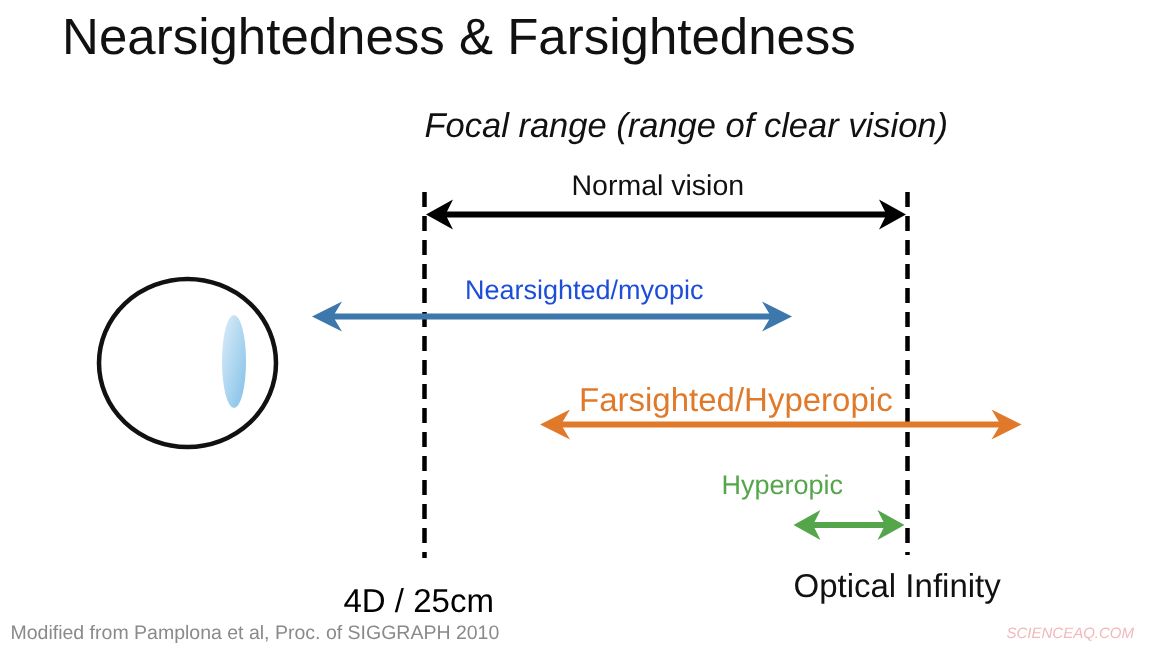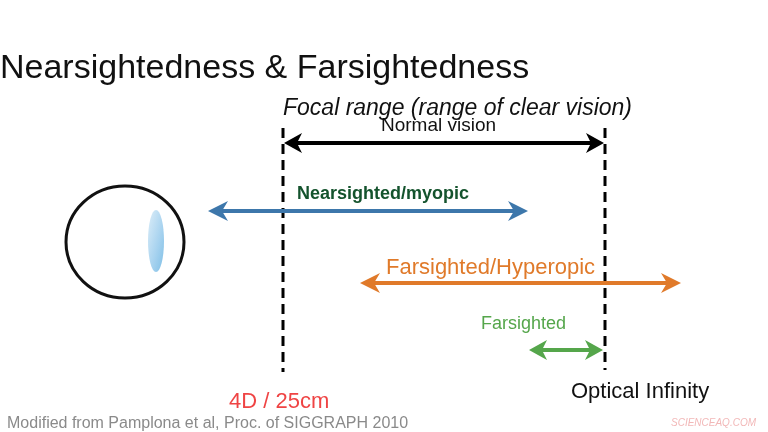--- a/index.html
+++ b/index.html
@@ -1,26 +1,26 @@
 <!DOCTYPE html>
 <html><head>
   <meta charset="utf-8">
   <style>
     html, body { margin: 0; padding: 0; background: #ffffff; }
     body { width: 768px; height: 432px; position: relative; overflow: hidden; font-family: "Liberation Sans", sans-serif; }
     .abs { position: absolute; white-space: nowrap; }
-    #title { left: 0; width: 612px; top: 6px; text-align: left; font-size: 34px; color: #111111; margin-top: 41px; }
-    #subtitle { left: 283px; top: 70px; font-size: 23px; font-style: italic; color: #111111; margin-top: 24px; }
+    #title { left: 0; width: 612px; top: 6px; text-align: center; font-size: 34px; color: #111111; }
+    #subtitle { left: 283px; top: 70px; font-size: 23px; font-style: italic; color: #111111; }
     #normal-label { left: 381px; top: 114px; font-size: 19px; color: #111111; text-align: right; }
-    #myopic-label { left: 297px; top: 183px; font-size: 18px; color: #14532d; font-weight: bold; }
+    #myopic-label { left: 310px; top: 183px; font-size: 18px; color: #1d4ed8; }
     #hyperopic-label { left: 386px; top: 254px; font-size: 22px; color: #e07a2a; }
     #presby-label { left: 481px; top: 313px; font-size: 18px; color: #55a64b; }
-    #near-label { left: 229px; top: 388px; font-size: 22px; color: #ef4444; text-align: right; }
-    #far-label { left: 529px; top: 378px; font-size: 22px; color: #111111; margin-left: 42px; }
-    #credit { left: 7px; top: 414px; font-size: 16px; color: #8a8a8a; }
+    #near-label { left: 229px; top: 388px; font-size: 22px; color: #000000; text-align: right; }
+    #far-label { left: 529px; top: 378px; font-size: 22px; color: #111111; }
+    #credit { left: 7px; top: 414px; font-size: 13px; color: #8a8a8a; }
     #watermark { left: 671px; top: 417px; font-size: 10px; color: #f2b8b8; font-style: italic; }
     svg#diagram { position: absolute; left: 0; top: 0; }
   </style>
 </head>
 <body>
 
 <svg id="diagram" width="768" height="432" viewBox="0 0 768 432">
   <defs>
     <linearGradient id="lensGrad" x1="0" y1="0" x2="1" y2="1">
       <stop offset="0%" stop-color="#dcedf8"></stop>
@@ -60,17 +60,17 @@
     <polygon points="529,350 547,340 542,350 547,360" fill="#55a64b"></polygon>
     <polygon points="603,350 585,340 590,350 585,360" fill="#55a64b"></polygon>
   </g>
 </svg>
 
 <div id="title" class="abs">Nearsightedness &amp; Farsightedness</div>
 <div id="subtitle" class="abs">Focal range (range of clear vision)</div>
 <div id="normal-label" class="abs">Normal vision</div>
 <div id="myopic-label" class="abs">Nearsighted/myopic</div>
 <div id="hyperopic-label" class="abs">Farsighted/Hyperopic</div>
-<div id="presby-label" class="abs">Farsighted</div>
+<div id="presby-label" class="abs">Hyperopic</div>
 <div id="near-label" class="abs">4D / 25cm</div>
 <div id="far-label" class="abs">Optical Infinity</div>
 <div id="credit" class="abs">Modified from Pamplona  et al, Proc. of SIGGRAPH  2010</div>
 <div id="watermark" class="abs">SCIENCEAQ.COM</div>
 
 </body></html>

